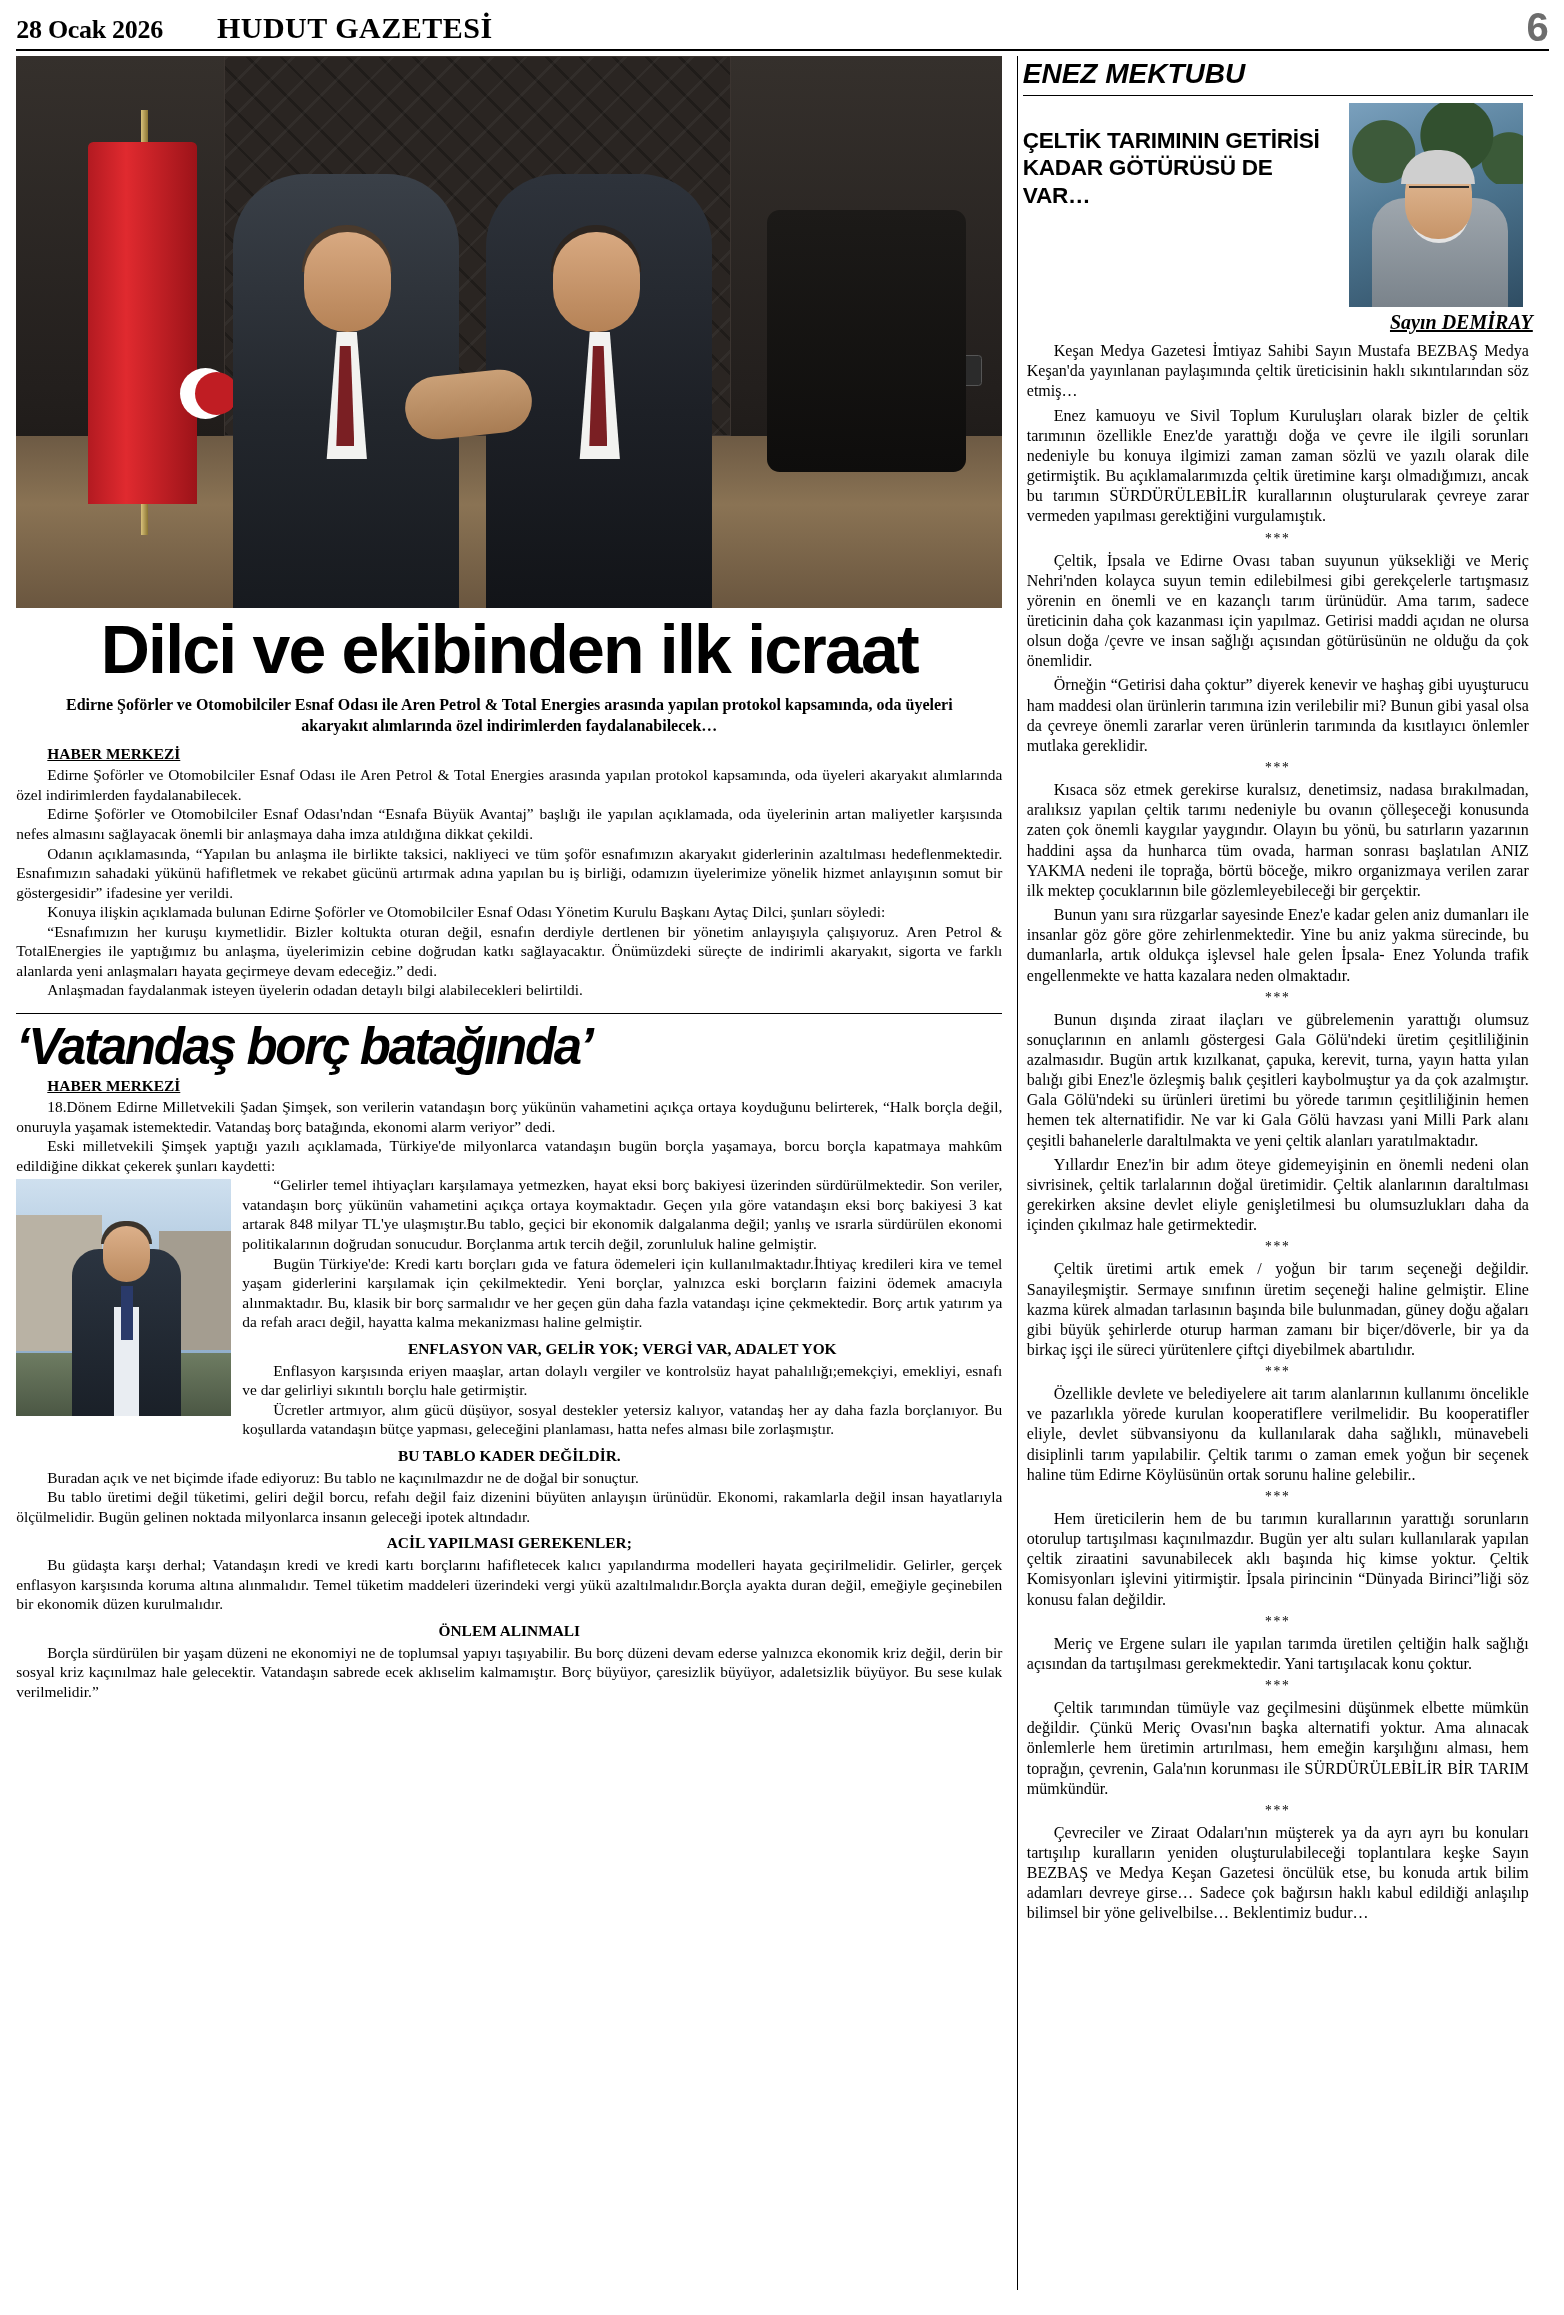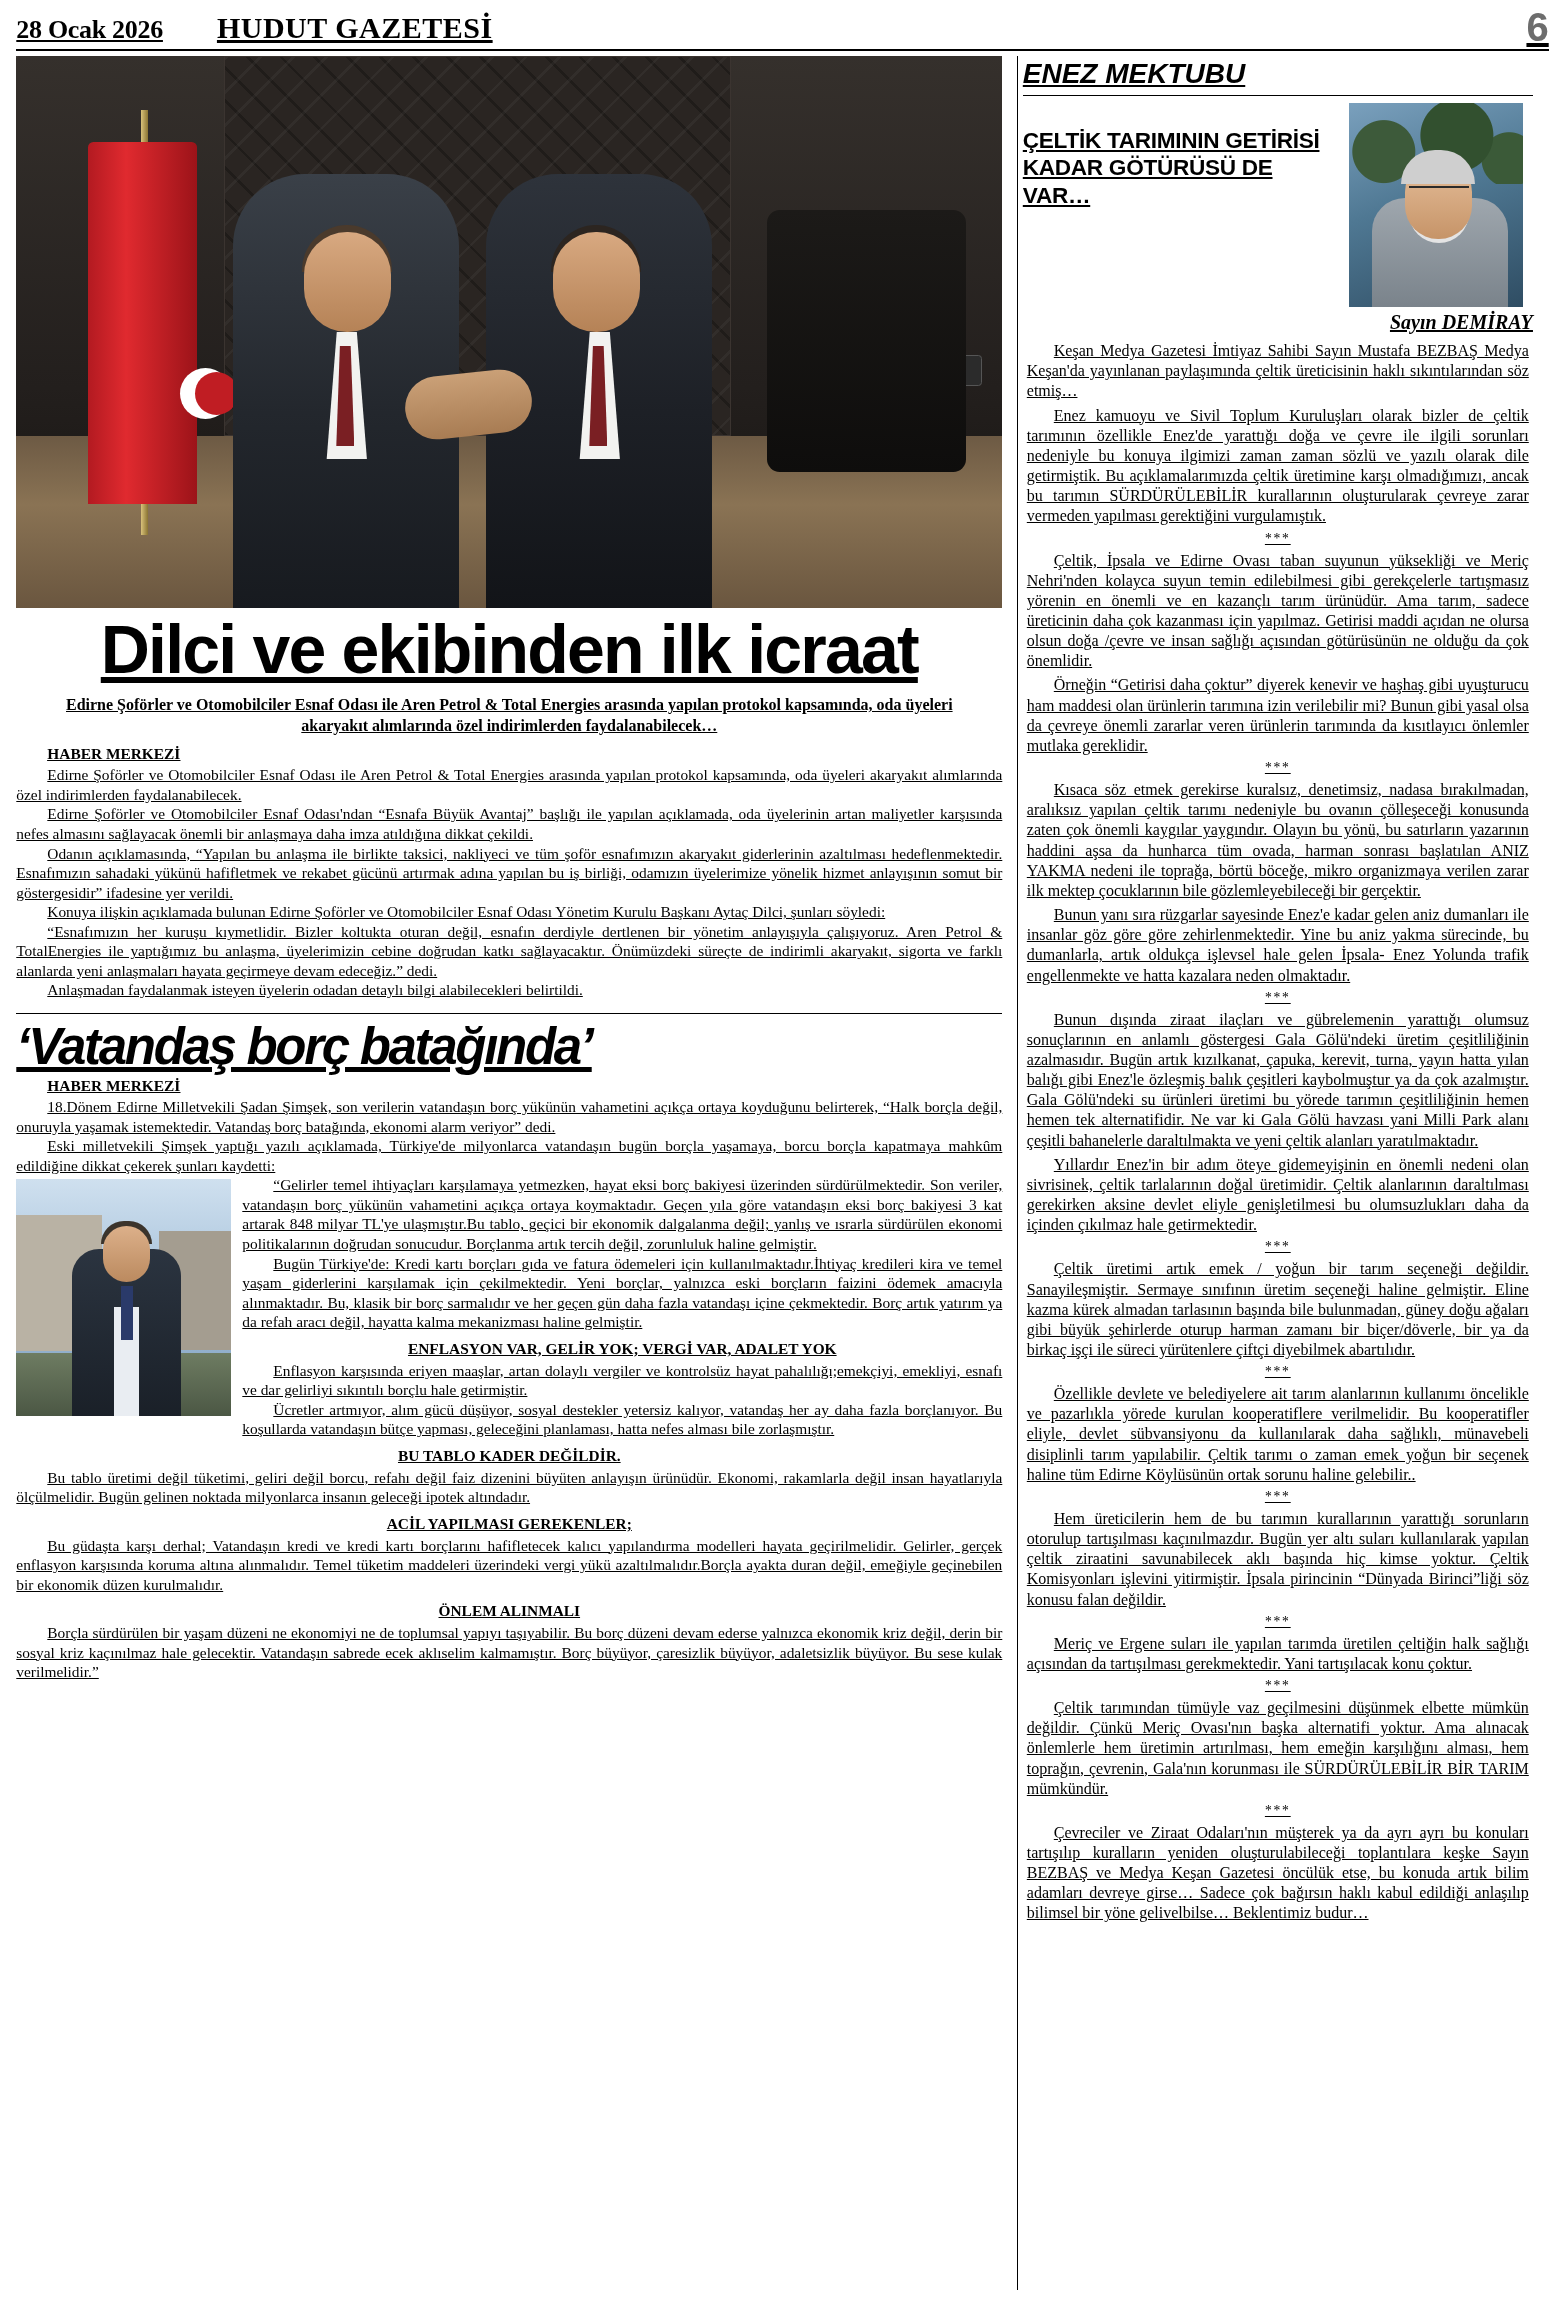--- a/index.html
+++ b/index.html
@@ -10,21 +10,20 @@
     background: #ffffff;
     font-family: "Liberation Serif", serif;
     color: #000;
     position: relative;
   }
   .page {
     width: 1565px;
     height: 2110px;
     padding: 9px 16.3px 7.2px 16.3px;
     position: relative;
-    text-decoration: underline;
   }
 
   
   .masthead {
     display:flex;
     align-items:flex-end;
     justify-content:space-between;
     border-bottom: 2.7px solid #000;
     padding-bottom: 3.6px;
     margin-bottom: 5.4px;
@@ -356,20 +355,21 @@
         </div>
 
         <p class="body">“Gelirler temel ihtiyaçları karşılamaya yetmezken, hayat eksi borç bakiyesi üzerinden sürdürülmektedir. Son veriler, vatandaşın borç yükünün vahametini açıkça ortaya koymaktadır. Geçen yıla göre vatandaşın eksi borç bakiyesi 3 kat artarak 848 milyar TL'ye ulaşmıştır.Bu tablo, geçici bir ekonomik dalgalanma değil; yanlış ve ısrarla sürdürülen ekonomi politikalarının doğrudan sonucudur. Borçlanma artık tercih değil, zorunluluk haline gelmiştir.</p>
         <p class="body">Bugün Türkiye'de: Kredi kartı borçları gıda ve fatura ödemeleri için kullanılmaktadır.İhtiyaç kredileri kira ve temel yaşam giderlerini karşılamak için çekilmektedir. Yeni borçlar, yalnızca eski borçların faizini ödemek amacıyla alınmaktadır. Bu, klasik bir borç sarmalıdır ve her geçen gün daha fazla vatandaşı içine çekmektedir. Borç artık yatırım ya da refah aracı değil, hayatta kalma mekanizması haline gelmiştir.</p>
 
         <h3 class="subhead">ENFLASYON VAR, GELİR YOK; VERGİ VAR, ADALET YOK</h3>
         <p class="body">Enflasyon karşısında eriyen maaşlar, artan dolaylı vergiler ve kontrolsüz hayat pahalılığı;emekçiyi, emekliyi, esnafı ve dar gelirliyi sıkıntılı borçlu hale getirmiştir.</p>
         <p class="body">Ücretler artmıyor, alım gücü düşüyor, sosyal destekler yetersiz kalıyor, vatandaş her ay daha fazla borçlanıyor. Bu koşullarda vatandaşın bütçe yapması, geleceğini planlaması, hatta nefes alması bile zorlaşmıştır.</p>
 
         <h3 class="subhead">BU TABLO KADER DEĞİLDİR.</h3>
+        <p class="body">Buradan açık ve net biçimde ifade ediyoruz: Bu tablo ne kaçınılmazdır ne de doğal bir sonuçtur.</p>
         <p class="body">Bu tablo üretimi değil tüketimi, geliri değil borcu, refahı değil faiz dizenini büyüten anlayışın ürünüdür. Ekonomi, rakamlarla değil insan hayatlarıyla ölçülmelidir. Bugün gelinen noktada milyonlarca insanın geleceği ipotek altındadır.</p>
 
         <h3 class="subhead">ACİL YAPILMASI GEREKENLER;</h3>
         <p class="body">Bu güdaşta karşı derhal; Vatandaşın kredi ve kredi kartı borçlarını hafifletecek kalıcı yapılandırma modelleri hayata geçirilmelidir. Gelirler, gerçek enflasyon karşısında koruma altına alınmalıdır. Temel tüketim maddeleri üzerindeki vergi yükü azaltılmalıdır.Borçla ayakta duran değil, emeğiyle geçinebilen bir ekonomik düzen kurulmalıdır.</p>
 
         <h3 class="subhead">ÖNLEM ALINMALI</h3>
         <p class="body">Borçla sürdürülen bir yaşam düzeni ne ekonomiyi ne de toplumsal yapıyı taşıyabilir. Bu borç düzeni devam ederse yalnızca ekonomik kriz değil, derin bir sosyal kriz kaçınılmaz hale gelecektir. Vatandaşın sabrede ecek aklıselim kalmamıştır. Borç büyüyor, çaresizlik büyüyor, adaletsizlik büyüyor. Bu sese kulak verilmelidir.”</p>
       </div>
 
     </div>

